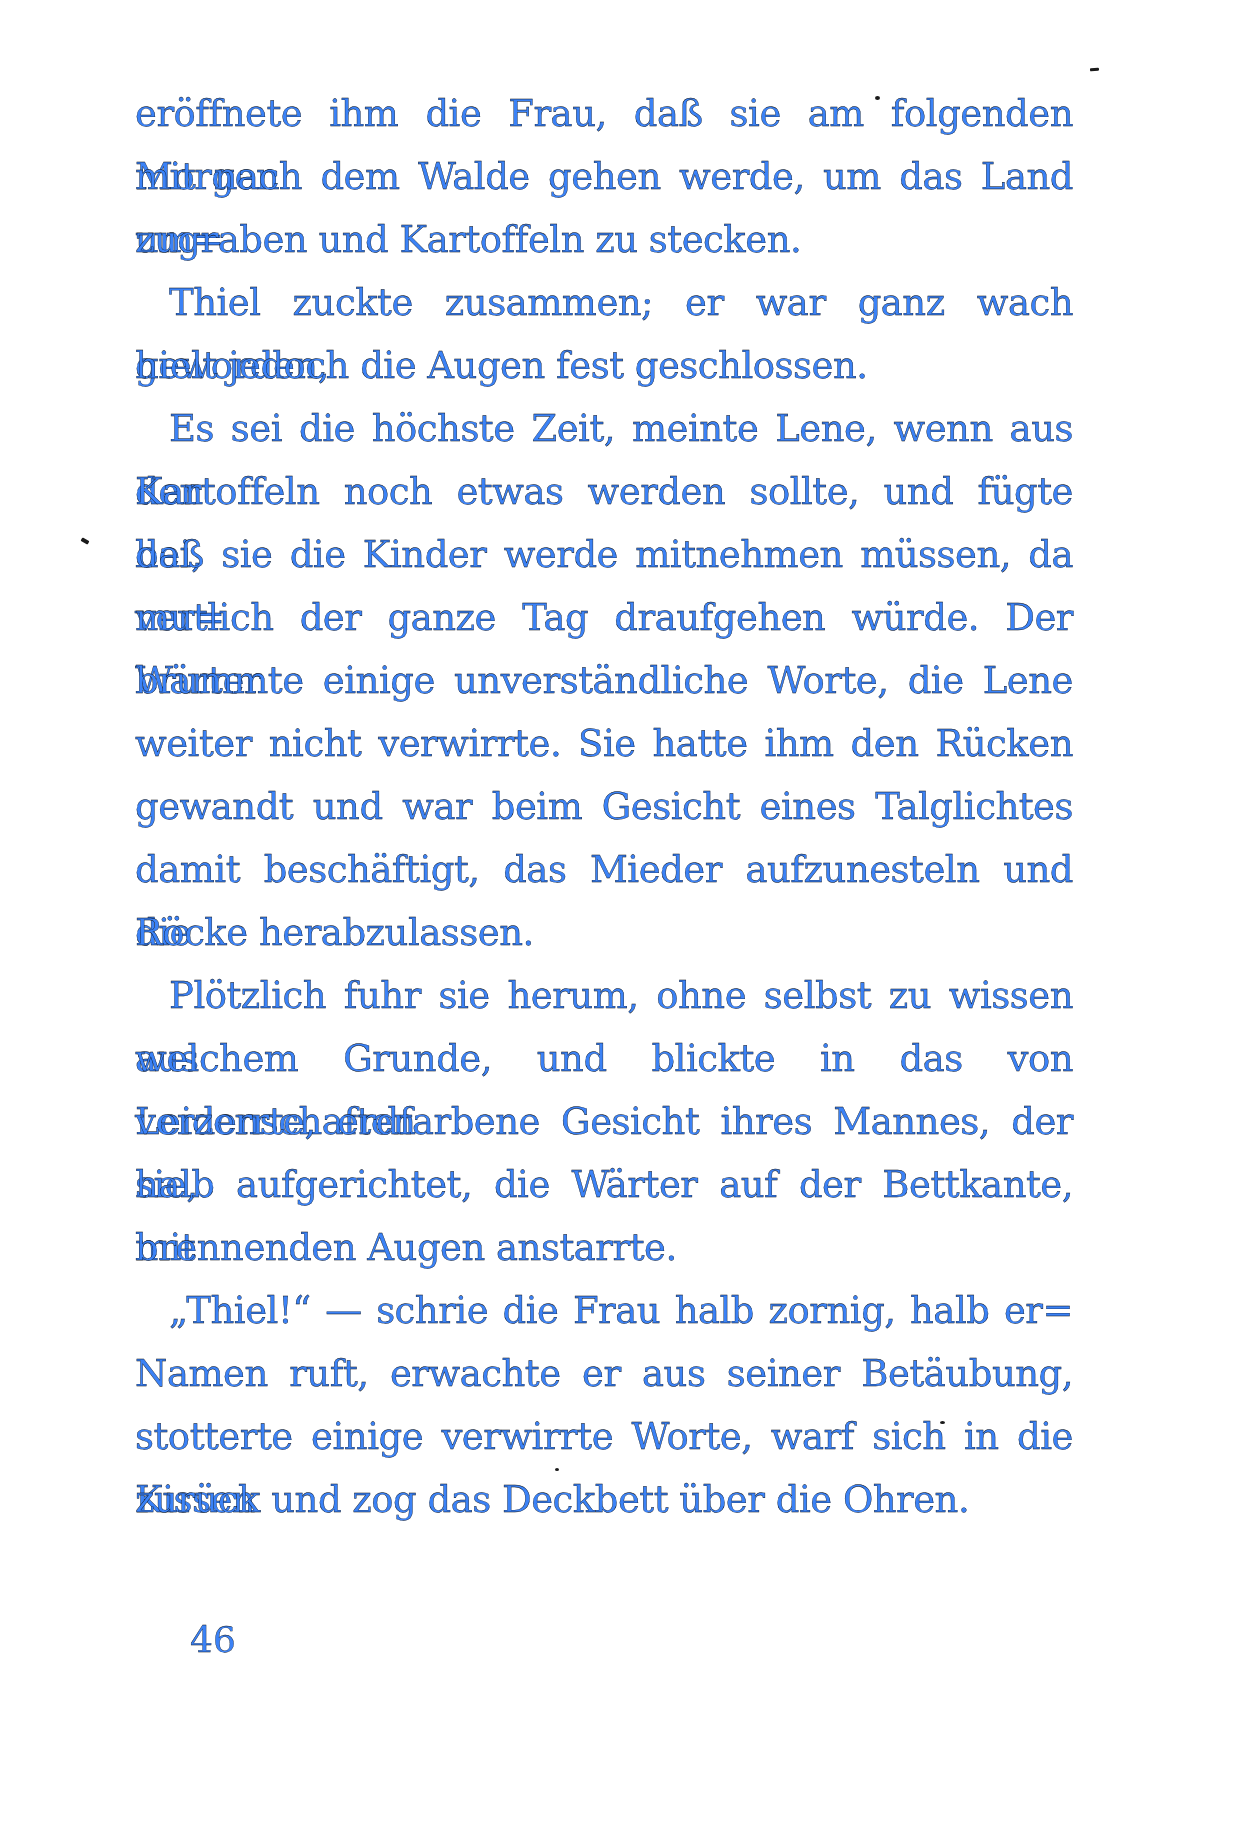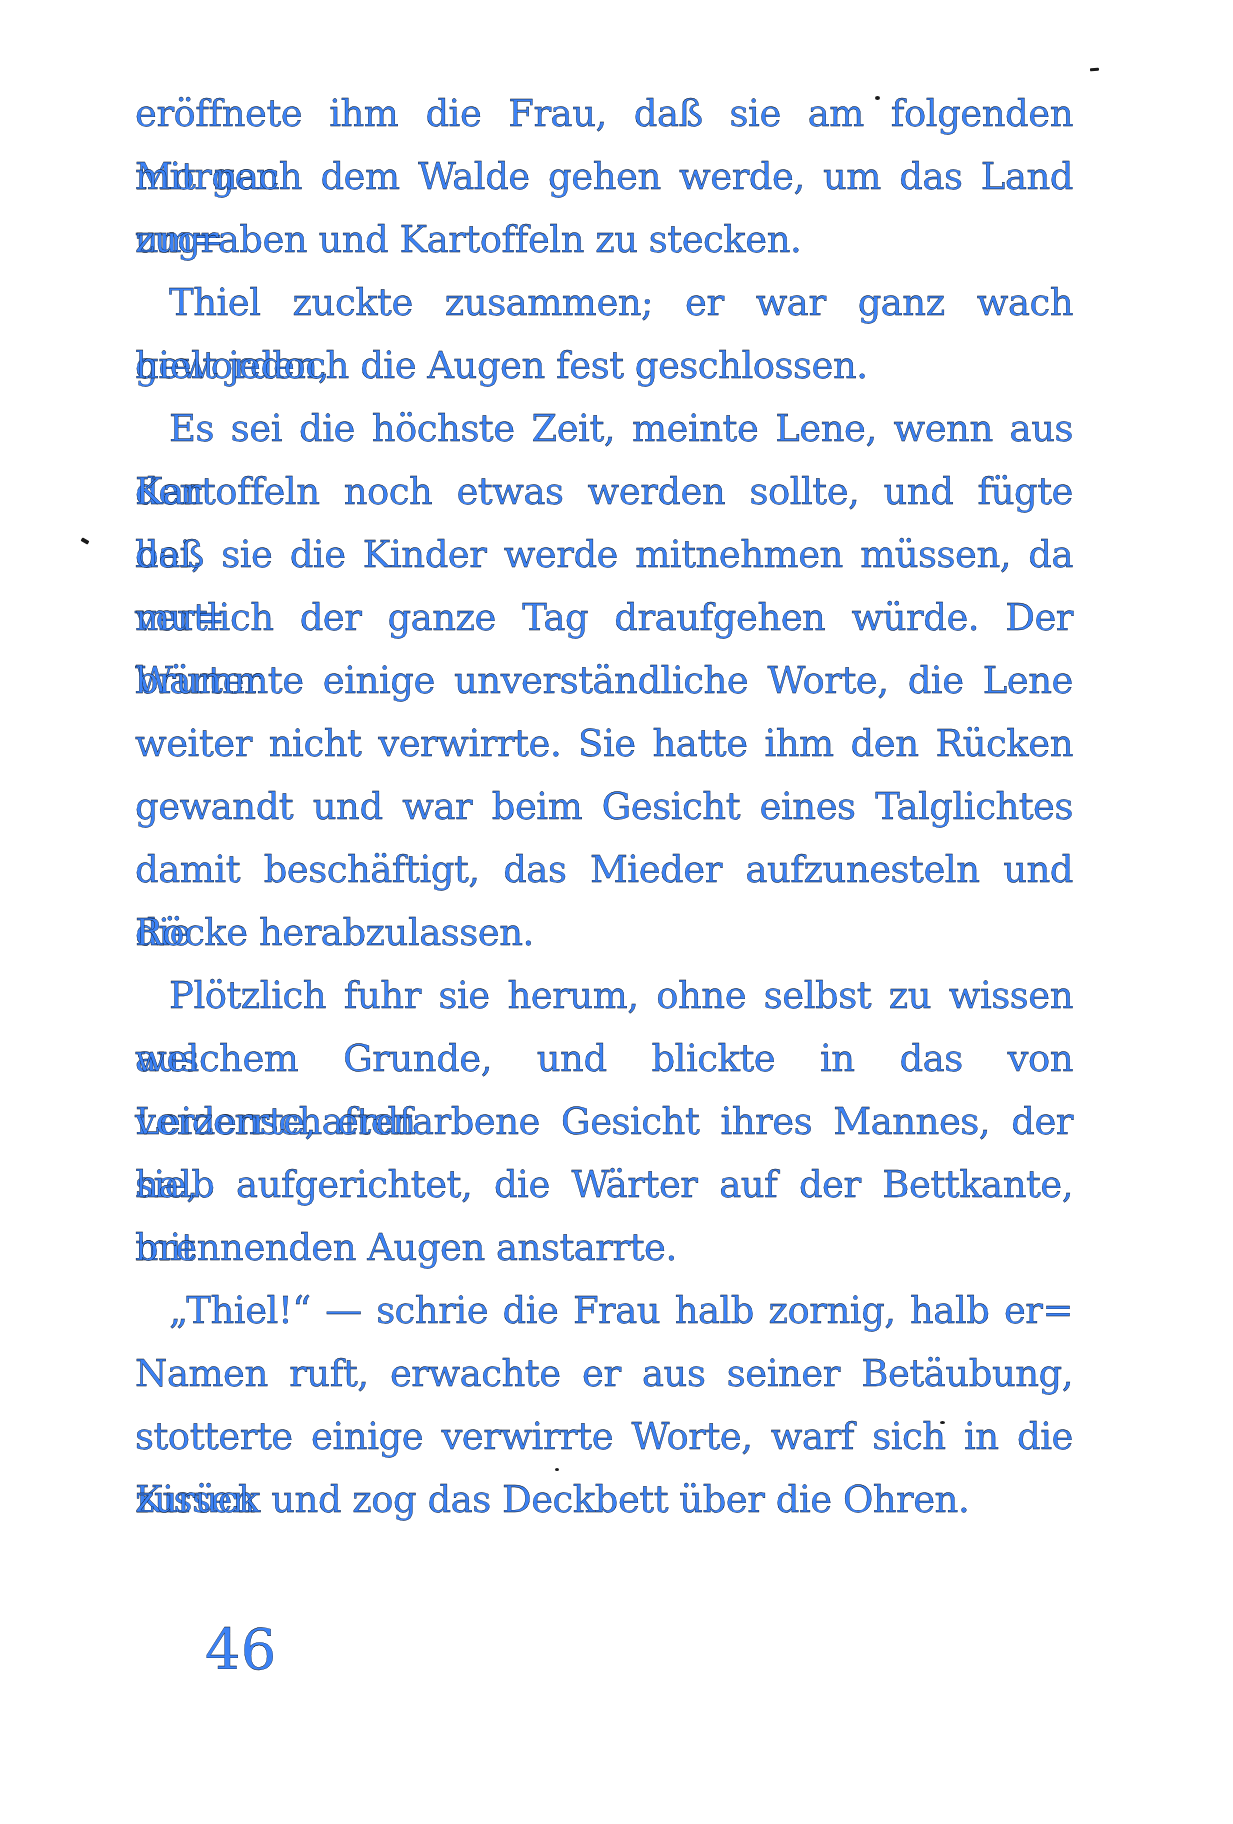--- a/index.html
+++ b/index.html
@@ -34,23 +34,23 @@
   }
   .line.last {
     text-align: left;
     text-align-last: left;
   }
   .line.indent {
     text-indent: 34px;
   }
   .page-number {
     position: absolute;
-    left: 205px;
+    left: 190px;
     top: 1622px;
-    font-size: 56px;
+    font-size: 36px;
     line-height: 1;
     letter-spacing: 0;
     -webkit-text-stroke: 0.3px #050505;
   }
   .speck {
     position: absolute;
     background: #1a1a1a;
     border-radius: 1px;
   }
   .speck.s1 { left: 1090px; top: 68px;  width: 9px; height: 3px; transform: rotate(-6deg); }

